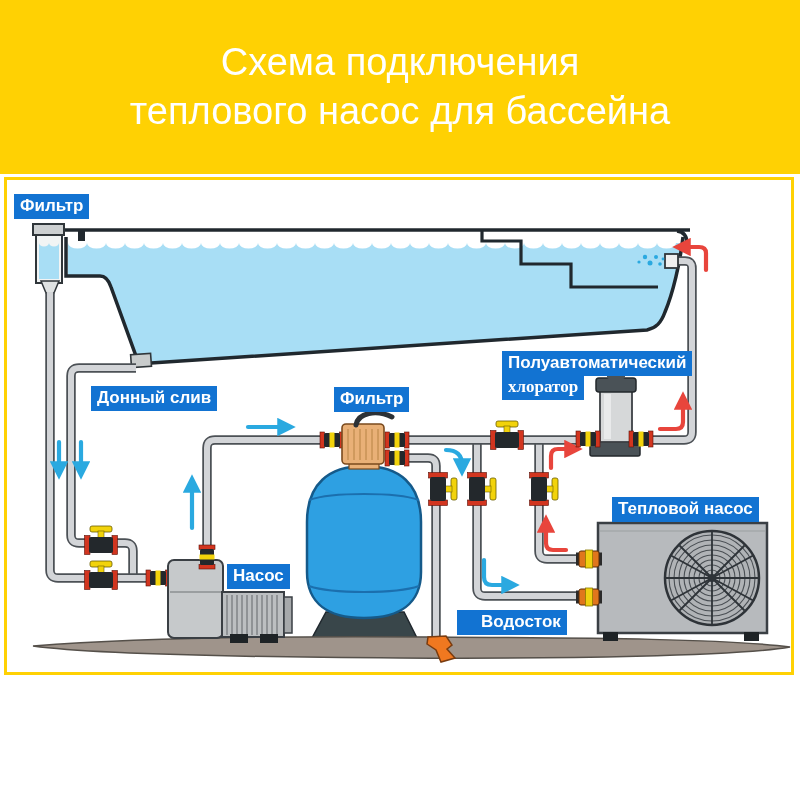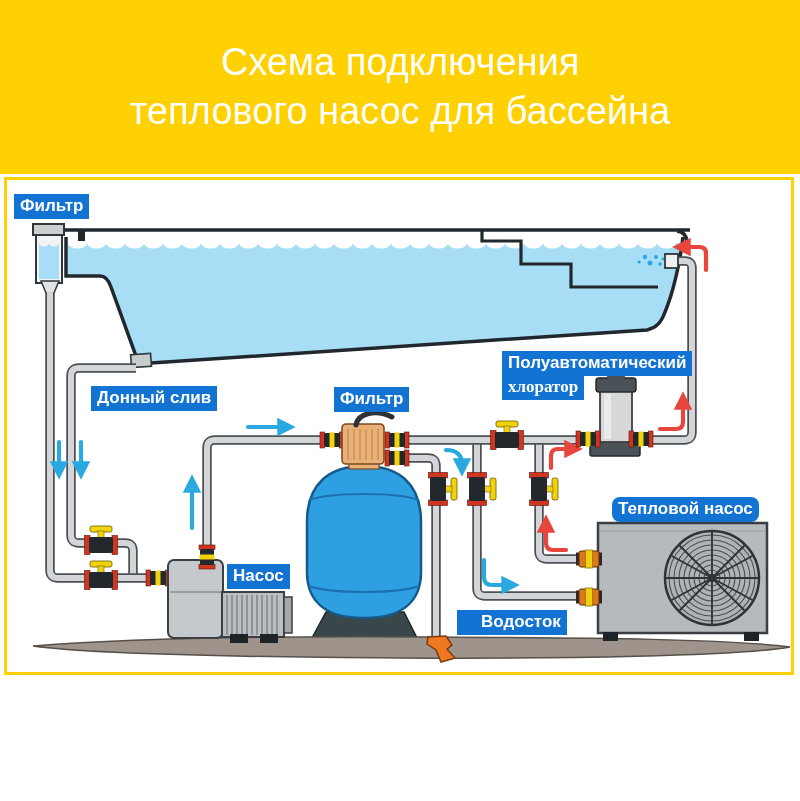--- a/index.html
+++ b/index.html
@@ -201,15 +201,15 @@
     </g>
   </svg>
 
   <div class="lbl" style="left:14px;top:194px;">Фильтр</div>
   <div class="lbl" style="left:91px;top:386px;">Донный слив</div>
   <div class="lbl" style="left:334px;top:387px;">Фильтр</div>
   <div class="lbl" style="left:502px;top:351px;">Полуавтоматический</div>
   <div class="lbl" style="left:502px;top:375px;font-family:Liberation Serif, serif;">хлоратор</div>
   <div class="lbl" style="left:227px;top:564px;">Насос</div>
   <div class="lbl" style="left:457px;top:610px;padding-left:24px;">Водосток</div>
-  <div class="lbl" style="left:612px;top:497px;border-radius:8px;">Тепловой насос</div>
+  <div class="lbl" style="left:612px;top:497px;">Тепловой насос</div>
 
 </div>
 
 </body></html>

